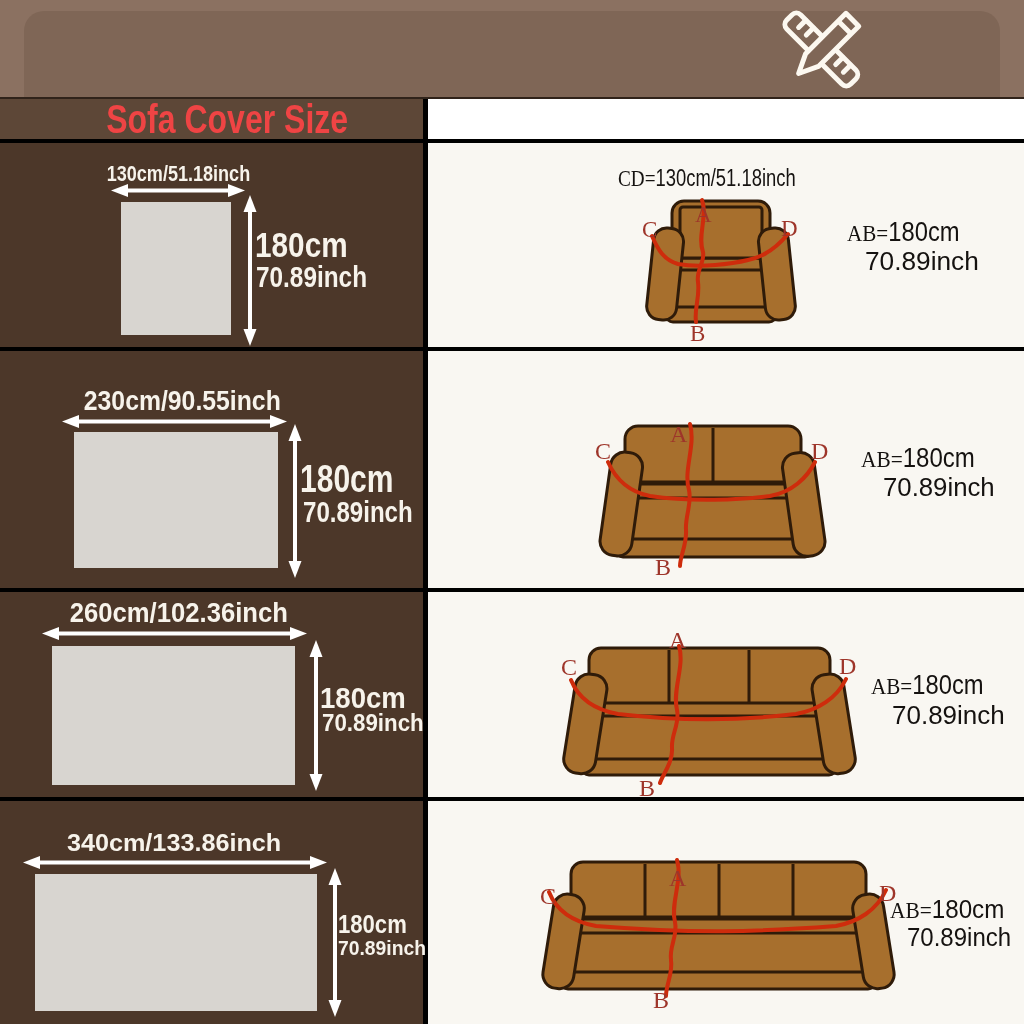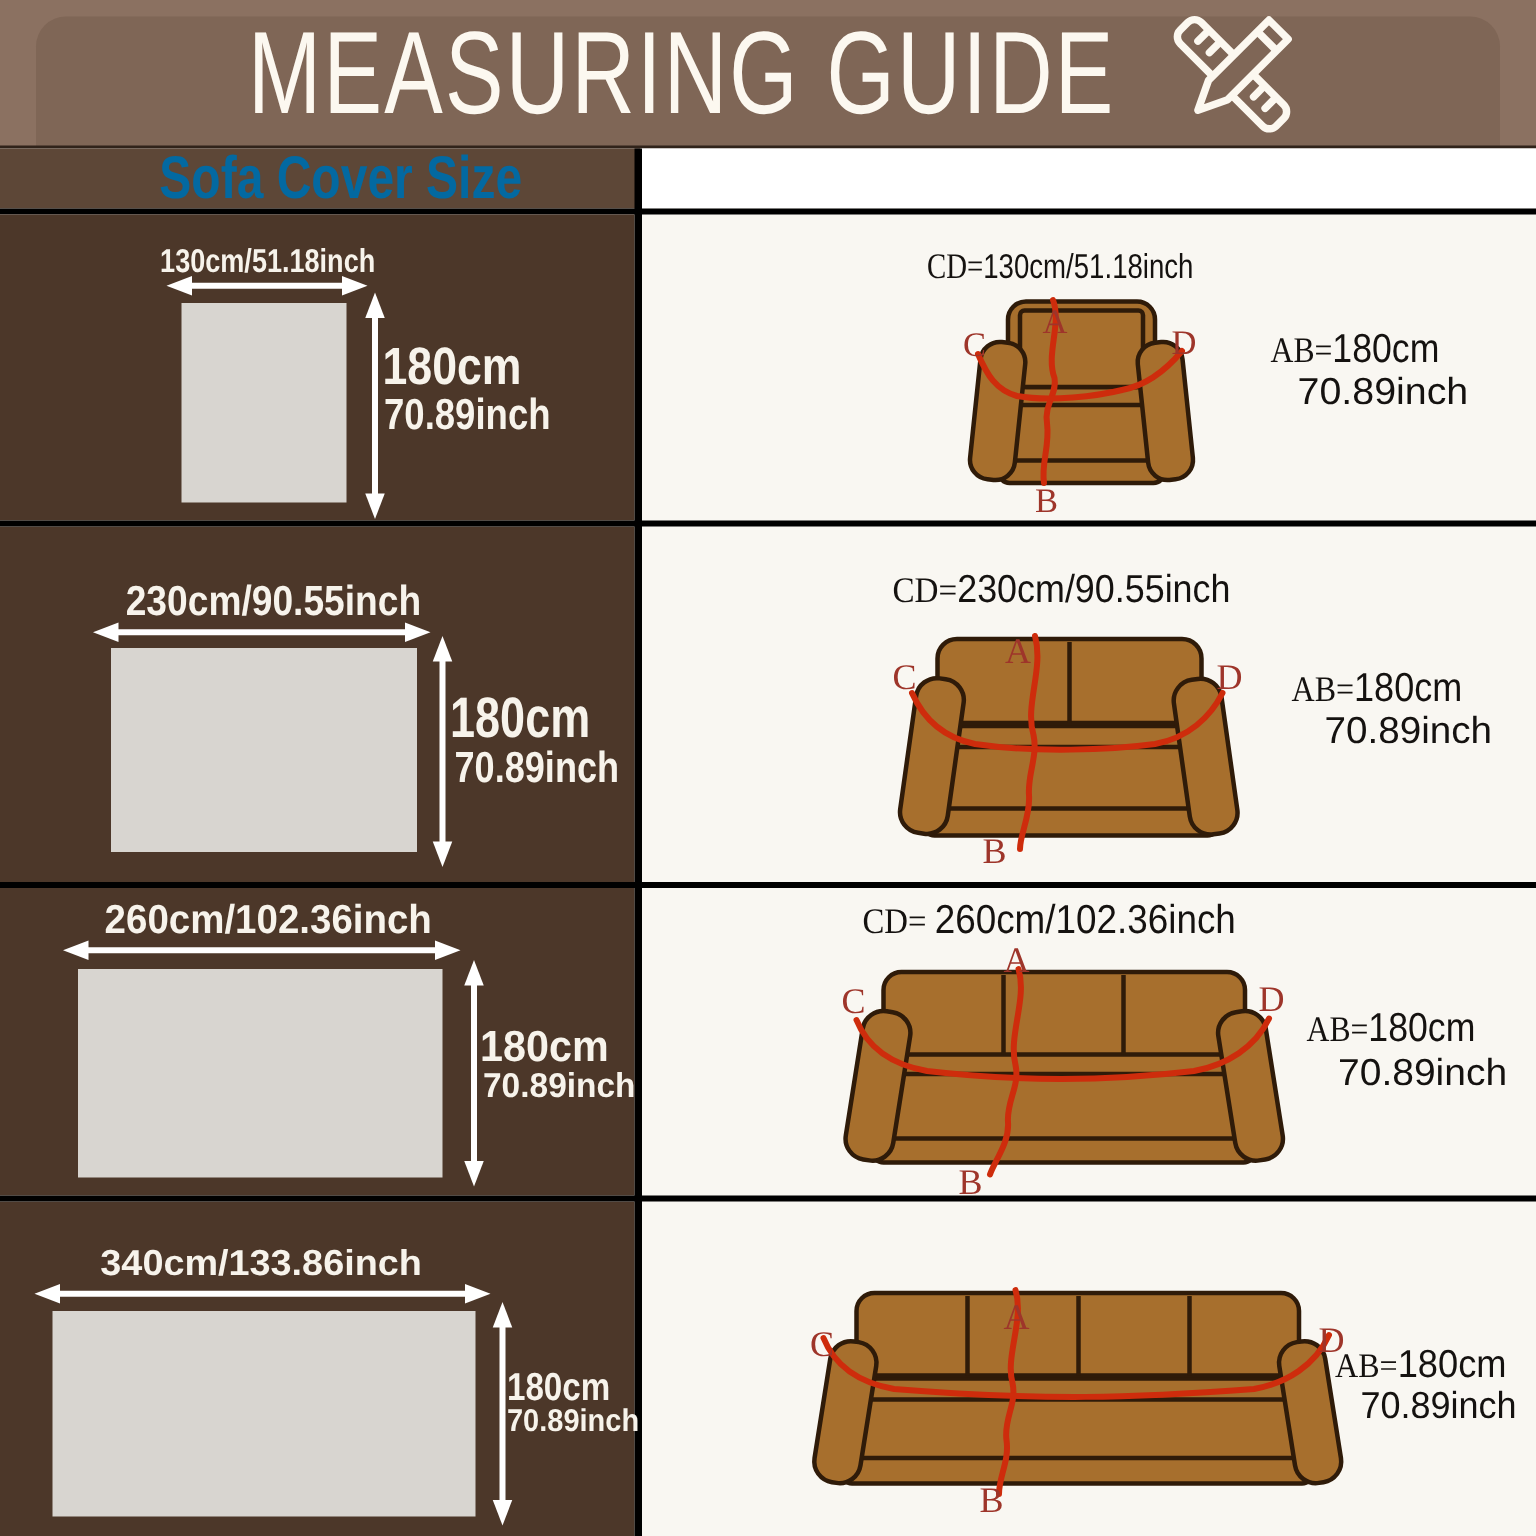--- a/index.html
+++ b/index.html
@@ -24,38 +24,37 @@
 .ser{font-family:"Liberation Serif",serif;}
 .grect{position:absolute;background:#d8d5d0;}
 svg{position:absolute;overflow:visible;}
 .rl{font-family:"Liberation Serif",serif;fill:#9e352a;}
 </style>
 </head>
 <body>
 <div id="page">
   <div class="abs" id="banner"></div>
   <div class="abs" id="bannerbox"></div>
-  <div class="abs" id="title"><span>MEASURING GUIDE</span></div>
   <svg class="abs" id="icon" style="left:783px;top:9px" width="76" height="78" viewBox="0 0 84 86">
     <g stroke="#fcf8f0" stroke-width="5.5" fill="none" stroke-linejoin="round" stroke-linecap="round">
       <g transform="rotate(-45 42 45)">
         <rect x="31.5" y="-5" width="22" height="100" rx="7"></rect>
         <path d="M42 10 L53 10 M42 22 L53 22 M42 68 L53 68 M42 80 L53 80"></path>
       </g>
       <g transform="rotate(45 42 45)">
         <path d="M33 -3 L53 -3 L53 60 L43 81 L33 60 Z" fill="#7f6656"></path>
         <path d="M34 9 L52 9"></path>
       </g>
     </g>
   </svg>
   <div class="abs" id="hdr-thin"></div>
   <div class="abs" id="hdr-left"></div>
   <div class="abs" id="hdr-right"></div>
   <div class="abs" id="hdr-line"></div>
-  <div class="abs dk" style="left:14px;top:99px;width:427px;height:40px;line-height:40px;text-align:center;font-size:40px;font-weight:bold;color:#0369a1;"><span class="w" style="transform:scaleX(0.80);">Sofa Cover Size</span></div>
+  <div class="abs dk" style="left:14px;top:99px;width:427px;height:40px;line-height:40px;text-align:center;font-size:40px;font-weight:bold;color:#ef4444;"><span class="w" style="transform:scaleX(0.80);">Sofa Cover Size</span></div>
 
   <div class="abs lp" style="top:143px;height:204px;"></div>
   <div class="abs lp" style="top:351px;height:237px;"></div>
   <div class="abs lp" style="top:592px;height:205px;"></div>
   <div class="abs lp" style="top:801px;height:223px;"></div>
   <div class="abs hl" style="top:347px;"></div>
   <div class="abs hl" style="top:588px;"></div>
   <div class="abs hl" style="top:797px;"></div>
   <div class="abs" id="vline"></div>
 
@@ -86,40 +85,38 @@
   </svg>
   <div class="grect" style="left:74px;top:432px;width:204px;height:136px;"></div>
   <svg style="left:287px;top:424px;" width="16" height="154" viewBox="0 0 16 154">
     <line x1="8" y1="12" x2="8" y2="142" stroke="#fff" stroke-width="4"></line>
     <polygon points="8,0 1.5,17 14.5,17" fill="#fff"></polygon>
       <polygon points="8,154 1.5,137 14.5,137" fill="#fff"></polygon>
   </svg>
   <div class="wt" style="left:300px;top:460px;font-size:38px;"><span style="transform:scaleX(0.79);transform-origin:0 0;">180cm</span></div>
   <div class="wt" style="left:303px;top:498px;font-size:29px;"><span style="transform:scaleX(0.83);transform-origin:0 0;">70.89inch</span></div>
 
-  <div class="dk" style="left:595px;top:379px;font-size:26px;"><span class="w" style="transform:scaleX(0.92);transform-origin:0 0;"><span class="ser" style="font-size:24px;">CD=</span>230cm/90.55inch</span></div>
   <div class="dk" style="left:861px;top:445px;font-size:27px;"><span class="w" style="transform:scaleX(0.89);transform-origin:0 0;"><span class="ser" style="font-size:24px;">AB=</span>180cm</span></div>
   <div class="dk" style="left:883px;top:475px;font-size:25px;"><span class="w" style="transform:scaleX(1.03);transform-origin:0 0;">70.89inch</span></div>
 
   <div class="wt ctr" style="left:29px;top:600px;width:300px;font-size:27px;"><span style="transform:scaleX(0.95);">260cm/102.36inch</span></div>
   <svg style="left:42px;top:626px;" width="265" height="15" viewBox="0 0 265 15">
     <line x1="13" y1="7.5" x2="252" y2="7.5" stroke="#fff" stroke-width="4"></line>
     <polygon points="0,7.5 17,1 17,14" fill="#fff"></polygon>
       <polygon points="265,7.5 248,1 248,14" fill="#fff"></polygon>
   </svg>
   <div class="grect" style="left:52px;top:646px;width:243px;height:139px;"></div>
   <svg style="left:308px;top:640px;" width="16" height="151" viewBox="0 0 16 151">
     <line x1="8" y1="12" x2="8" y2="139" stroke="#fff" stroke-width="4"></line>
     <polygon points="8,0 1.5,17 14.5,17" fill="#fff"></polygon>
       <polygon points="8,151 1.5,134 14.5,134" fill="#fff"></polygon>
   </svg>
   <div class="wt" style="left:320px;top:684px;font-size:29px;"><span style="transform:scaleX(0.95);transform-origin:0 0;">180cm</span></div>
   <div class="wt" style="left:322px;top:712px;font-size:23px;"><span style="transform:scaleX(0.97);transform-origin:0 0;">70.89inch</span></div>
 
-  <div class="dk" style="left:575px;top:600px;font-size:27px;"><span class="w" style="transform:scaleX(0.91);transform-origin:0 0;"><span class="ser" style="font-size:24px;">CD= </span>260cm/102.36inch</span></div>
   <div class="dk" style="left:871px;top:672px;font-size:27px;"><span class="w" style="transform:scaleX(0.88);transform-origin:0 0;"><span class="ser" style="font-size:24px;">AB=</span>180cm</span></div>
   <div class="dk" style="left:892px;top:703px;font-size:25px;"><span class="w" style="transform:scaleX(1.04);transform-origin:0 0;">70.89inch</span></div>
 
   <div class="wt ctr" style="left:24px;top:831px;width:300px;font-size:24px;"><span style="transform:scaleX(1.05);">340cm/133.86inch</span></div>
   <svg style="left:23px;top:855px;" width="304" height="15" viewBox="0 0 304 15">
     <line x1="13" y1="7.5" x2="291" y2="7.5" stroke="#fff" stroke-width="4"></line>
     <polygon points="0,7.5 17,1 17,14" fill="#fff"></polygon>
       <polygon points="304,7.5 287,1 287,14" fill="#fff"></polygon>
   </svg>
   <div class="grect" style="left:35px;top:874px;width:282px;height:137px;"></div>

